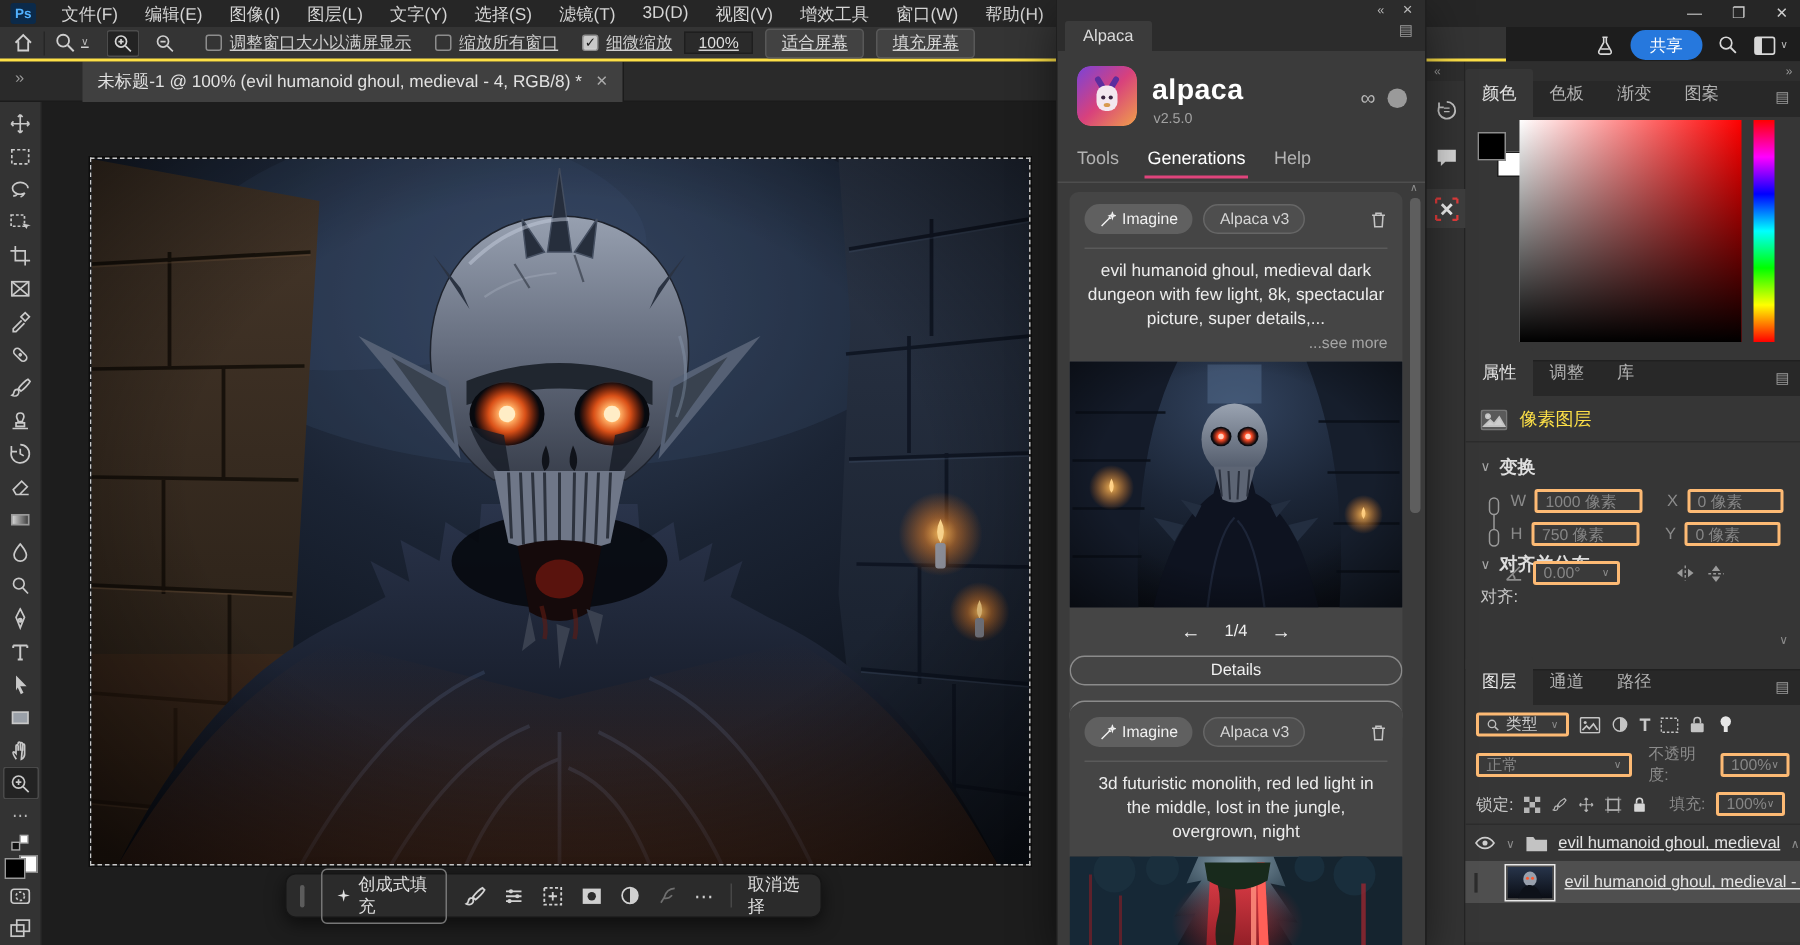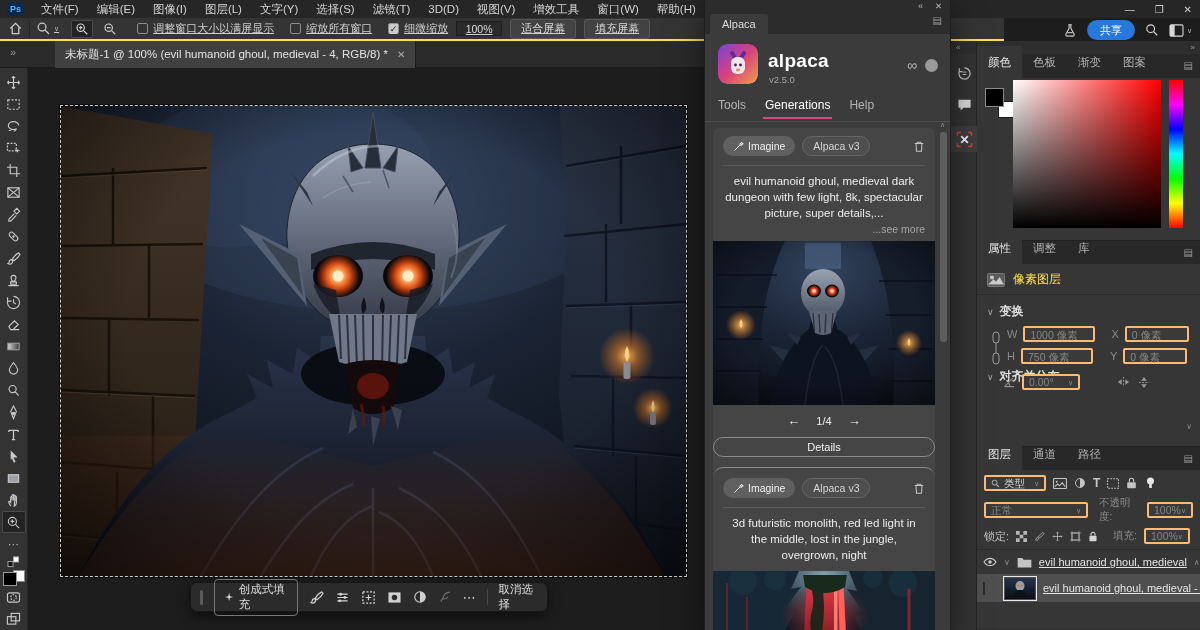--- a/index.html
+++ b/index.html
@@ -850,20 +850,23 @@
           <svg width="14" height="13" viewBox="0 0 15 14">
             <path d="M2 7h11" stroke="#9a9a9a" stroke-dasharray="2 1.5"></path>
             <path d="M4.5 5l3-4 3 4z M4.5 9l3 4 3-4z" fill="#9a9a9a"></path>
           </svg>
         </span>
     </div>
     <div class="sec-h" style="padding:44px 10px 3px;">
       <span class="chev">∨</span>
       <span>对齐并分布</span>
     </div>
+    <div class="flex" style="padding:2px 10px;">
+      <span class="lbl dim">对齐:</span>
+    </div>
     <span class="abs dim" style="right:8px;top:158px;font-size:8px">∨</span>
   </div>
 
   <div class="ptabs" style="border-top:1px solid #202020">
     <div class="ptab on">图层</div>
     <div class="ptab">通道</div>
     <div class="ptab">路径</div>
     <span class="pmenu">▤</span>
   </div>
   <div class="pbody" style="height:158px;">

